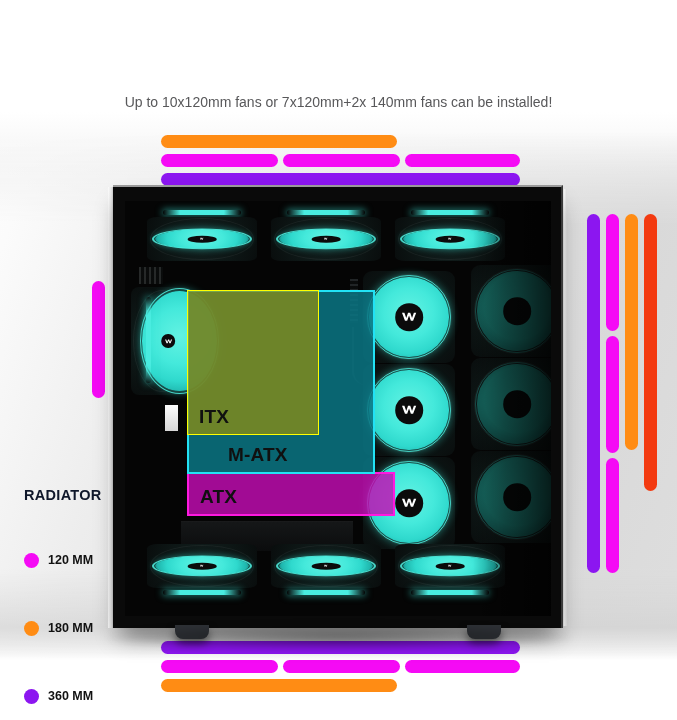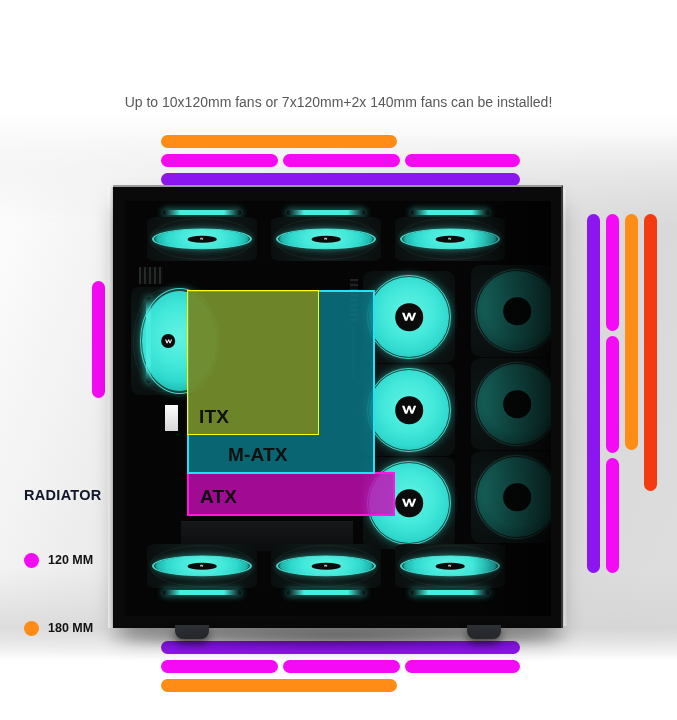--- a/index.html
+++ b/index.html
@@ -384,16 +384,20 @@
     <div class="legend-title">RADIATOR</div>
     <div id="legend-rows">
         <div class="legend-row">
           <span class="legend-dot" style="background: rgb(245, 10, 245);"></span>
           <span class="legend-text">120 MM</span>
         </div>
         <div class="legend-row">
           <span class="legend-dot" style="background: rgb(255, 140, 20);"></span>
           <span class="legend-text">180 MM</span>
         </div>
+        <div class="legend-row">
+          <span class="legend-dot" style="background: rgb(140, 22, 240);"></span>
+          <span class="legend-text">360 MM</span>
+        </div>
       </div>
   </div>
 
 </div>
 
 </body></html>

